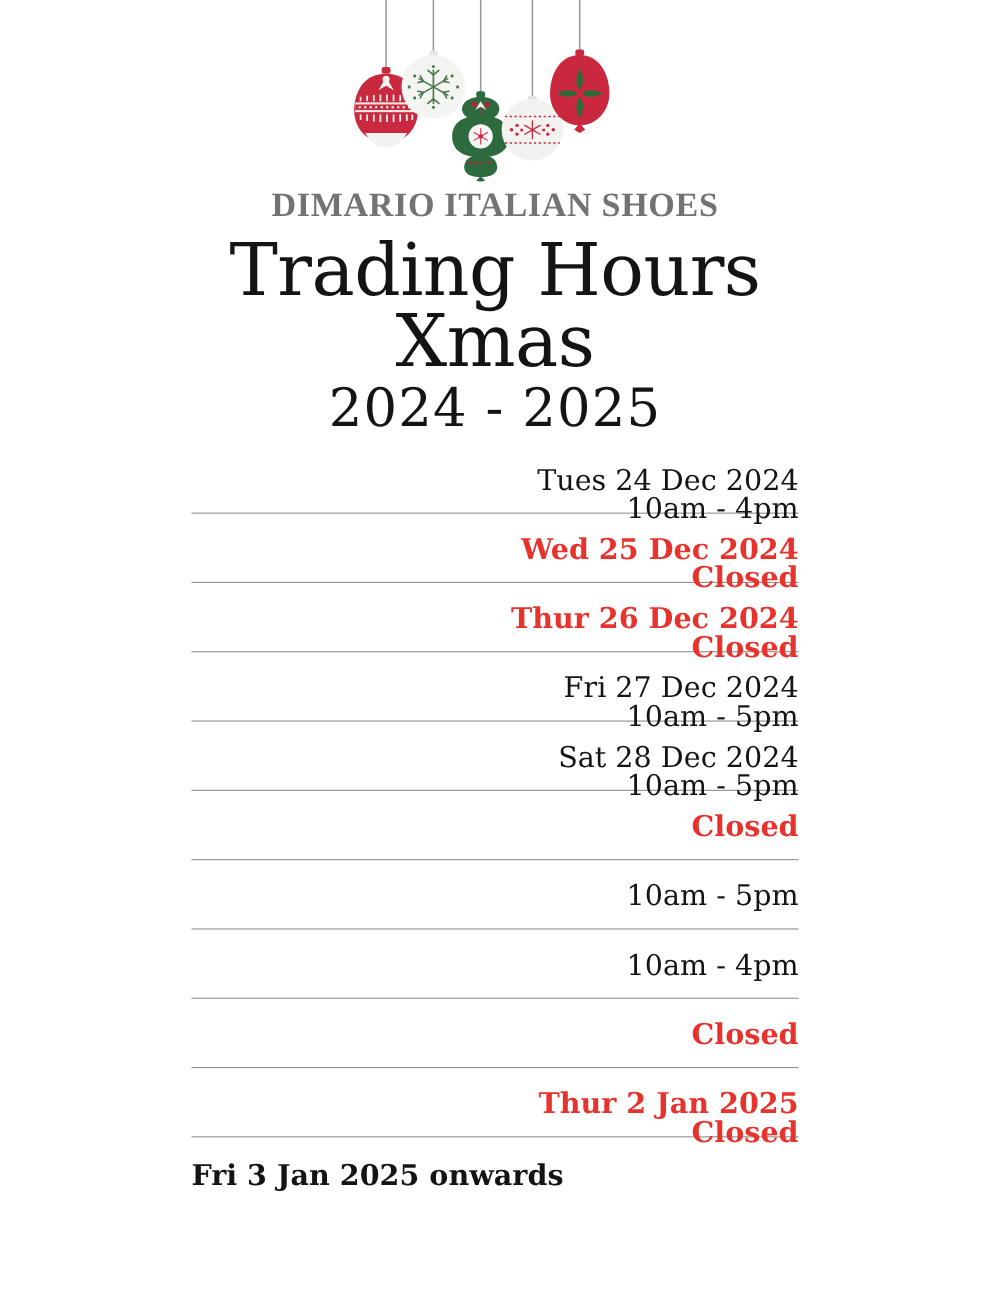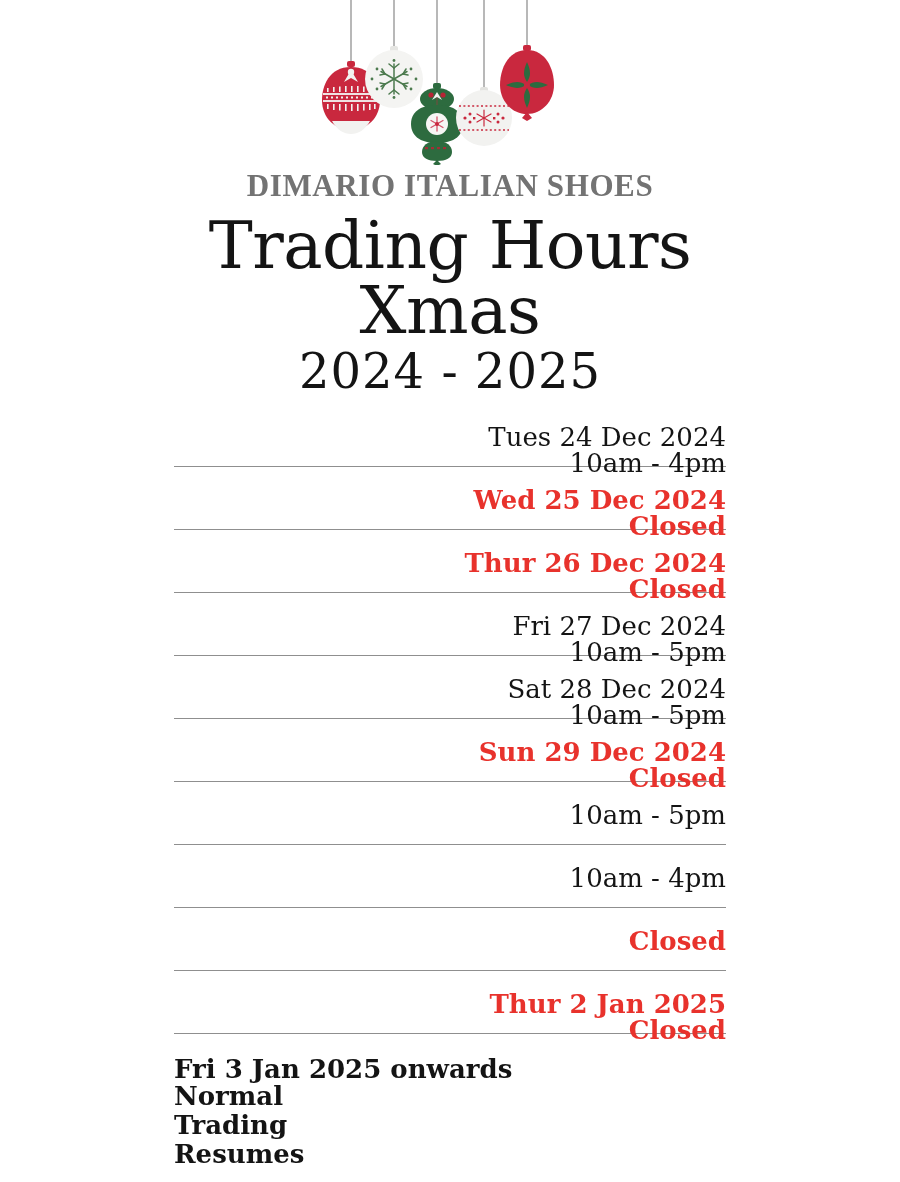--- a/index.html
+++ b/index.html
@@ -310,21 +310,20 @@
     <span class="date">Fri 27 Dec 2024</span>
     <span class="hrs">10am - 5pm</span>
   </div>
 
   <div class="row open">
     <span class="date">Sat 28 Dec 2024</span>
     <span class="hrs">10am - 5pm</span>
   </div>
 
   <div class="row closed">
-    <span class="date">Sun 29 Dec 2024</span>
     <span class="hrs">Closed</span>
   </div>
 
   <div class="row open">
     <span class="hrs">10am - 5pm</span>
   </div>
 
   <div class="row open">
     <span class="hrs">10am - 4pm</span>
   </div>
@@ -333,16 +332,15 @@
     <span class="hrs">Closed</span>
   </div>
 
   <div class="row closed">
     <span class="date">Thur 2 Jan 2025</span>
     <span class="hrs">Closed</span>
   </div>
 
   <div class="row final no-rule">
     <span class="date">Fri 3 Jan 2025 onwards</span>
-    <span class="hrs">Normal Trading Resumes</span>
   </div>
 
 </div>
 
 </body></html>

